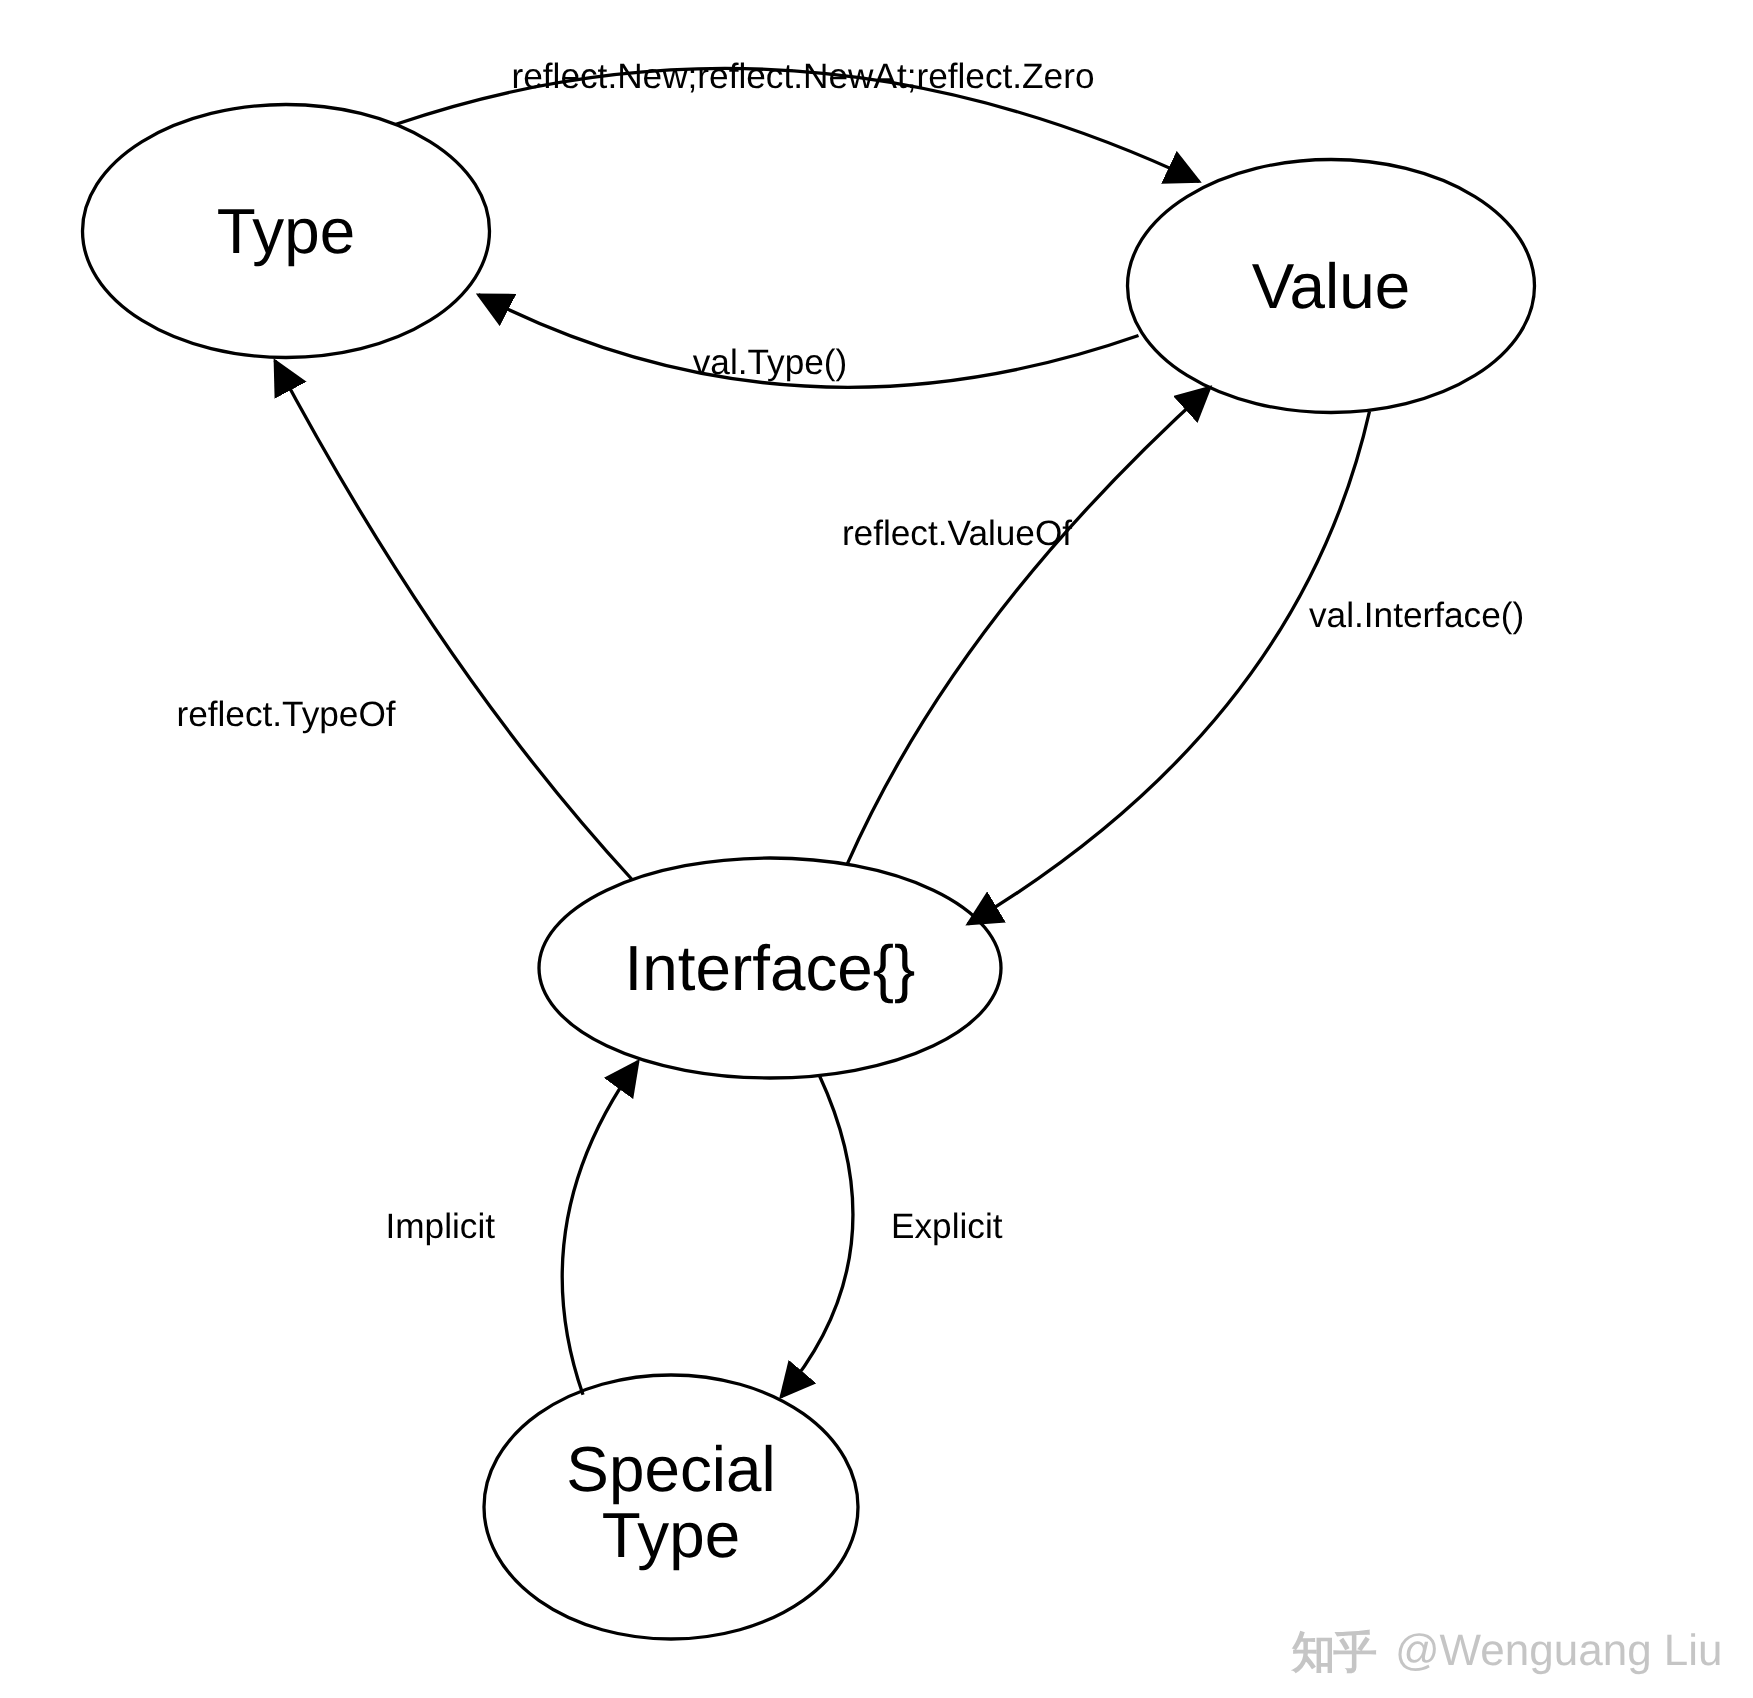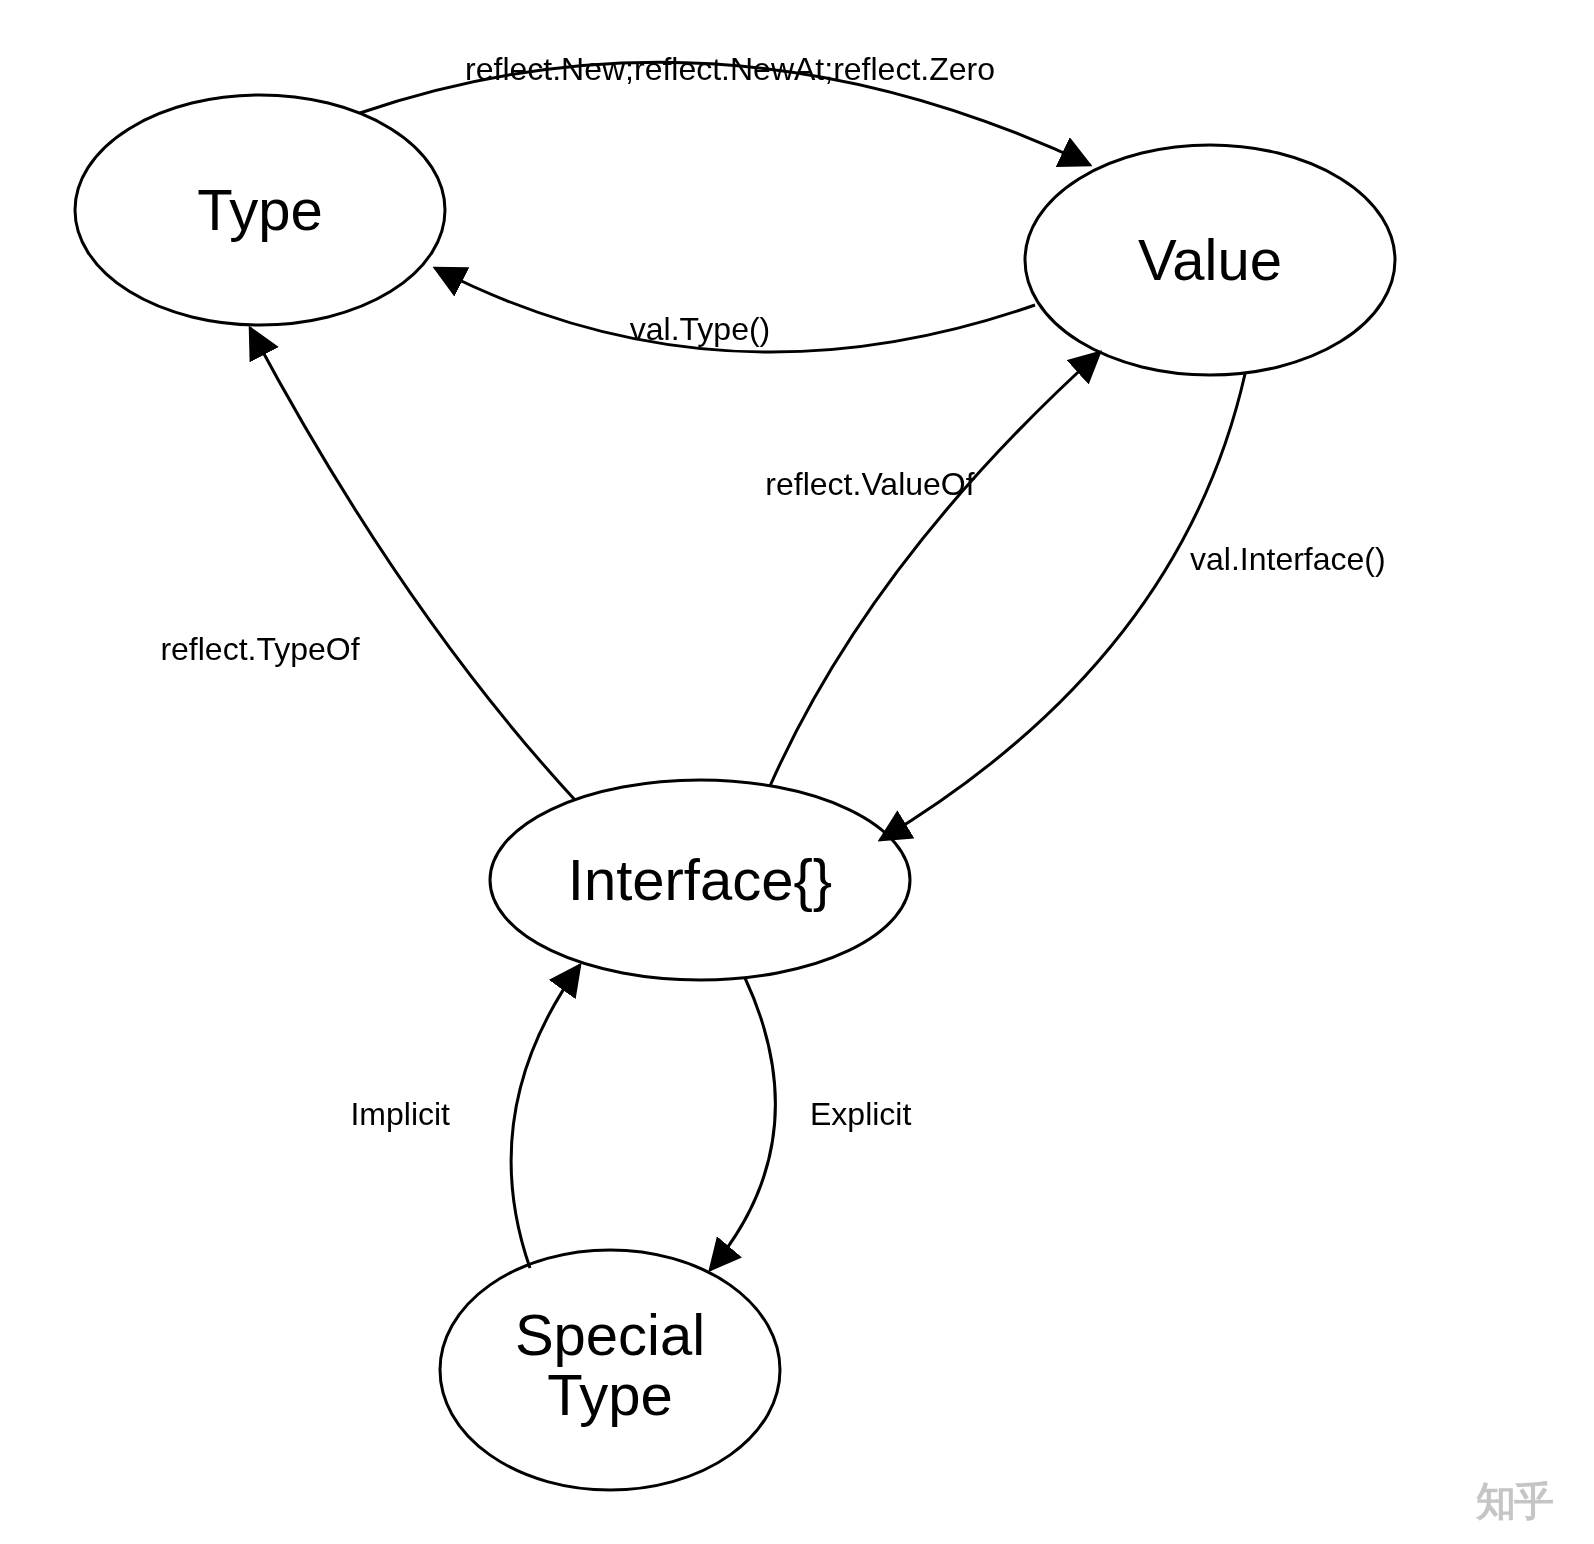--- a/index.html
+++ b/index.html
@@ -17,21 +17,21 @@
     font-size: 58px;
     font-weight: 400;
     fill: #000;
   }
   .edge-label {
     font-size: 32px;
     fill: #000;
   }
   .watermark {
     position: absolute;
-    right: 42px;
+    right: 28px;
     bottom: 15px;
     color: rgba(150,150,150,0.55);
     font-size: 40px;
     font-family: "Microsoft YaHei", Arial, sans-serif;
     pointer-events: none;
     display: flex;
     align-items: center;
     gap: 18px;
   }
   .zhihu-logo {
@@ -102,13 +102,14 @@
 
   <g>
     <path d="M 745 978 Q 820 1140 710 1270" fill="none" stroke="#000" stroke-width="3" marker-end="url(#arrow)"></path>
     <text class="edge-label" x="810" y="1125" text-anchor="start">Explicit</text>
   </g>
 
 </svg>
 
 <div class="watermark">
   <span class="zhihu-logo">知乎</span>
+  <span>@Wenguang Liu</span>
 </div>
 
 </body></html>

